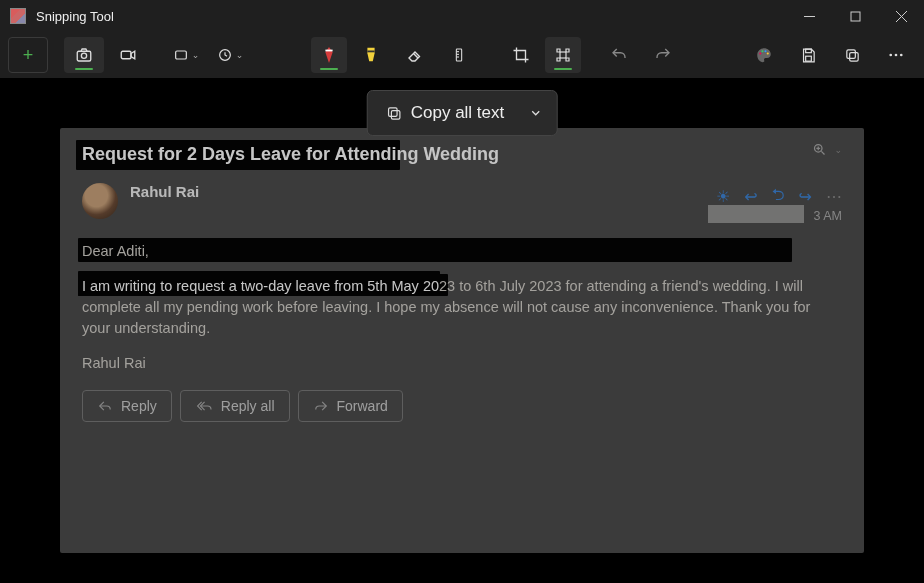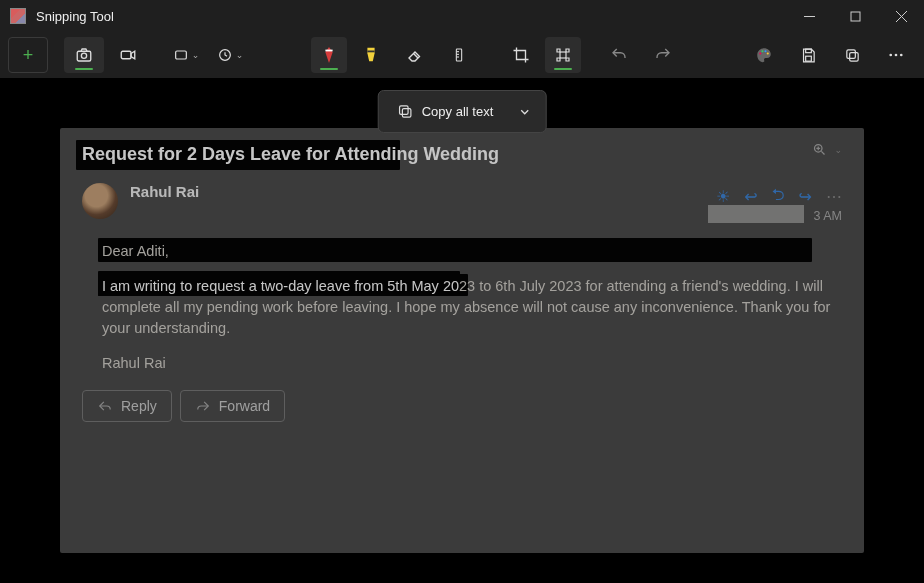--- a/index.html
+++ b/index.html
@@ -70,21 +70,21 @@
     border:1px solid #444;
     border-radius:6px;
     padding:4px;
     gap:0;
     z-index:5;
   }
   .action-btn {
     display:flex; align-items:center; gap:8px;
     padding:8px 14px;
     color:#eee;
-    font-size:13px;
+    font-size:17px;
   }
   
   .canvas {
     position:absolute;
     top:78px; left:0; right:0; bottom:0;
     background:#000;
     padding:50px 60px 30px;
   }
   .email {
     background:#4a4a4a;
@@ -131,21 +131,21 @@
   .timestamp {
     position:absolute; top:26px; right:0;
     color:#aaa; font-size:12.5px;
   }
   .time-mask { position:absolute; top:22px; right:38px; width:96px; height:18px; background:#9a9a98; opacity:.9; }
   .body {
     margin-top:22px; line-height:1.45;
     font-size:14.5px;
     color:#d2cfc9;
   }
-  .body p { margin-bottom:14px; position:relative;margin-left:20px; }
+  .body p { margin-bottom:14px; position:relative; }
   .reply-bar {
     display:flex; gap:8px;
     margin-top:16px;
   }
   .reply-btn {
     display:flex; align-items:center; gap:8px;
     padding:7px 14px;
     border:1px solid #777;
     border-radius:4px;
     color:#ccc;
@@ -371,20 +371,28 @@
 
       <div class="reply-bar">
         <div class="reply-btn">
           <svg width="16" height="14" viewBox="0 0 24 24" fill="none" stroke="#aaa" stroke-width="2">
               <path d="M10 5L3 12l7 7"></path>
               <path d="M3 12h12a6 6 0 016 6"></path>
             </svg>
           <span>Reply</span>
         </div>
         <div class="reply-btn">
+          <svg width="18" height="14" viewBox="0 0 28 24" fill="none" stroke="#aaa" stroke-width="2">
+              <path d="M10 5L3 12l7 7"></path>
+              <path d="M15 5l-7 7 7 7"></path>
+              <path d="M8 12h12a6 6 0 016 6"></path>
+            </svg>
+          <span>Reply all</span>
+        </div>
+        <div class="reply-btn">
           <svg width="16" height="14" viewBox="0 0 24 24" fill="none" stroke="#aaa" stroke-width="2">
               <path d="M14 5l7 7-7 7"></path>
               <path d="M21 12H9a6 6 0 00-6 6"></path>
             </svg>
           <span>Forward</span>
         </div>
       </div>
     </div>
   </div>
 </div>

